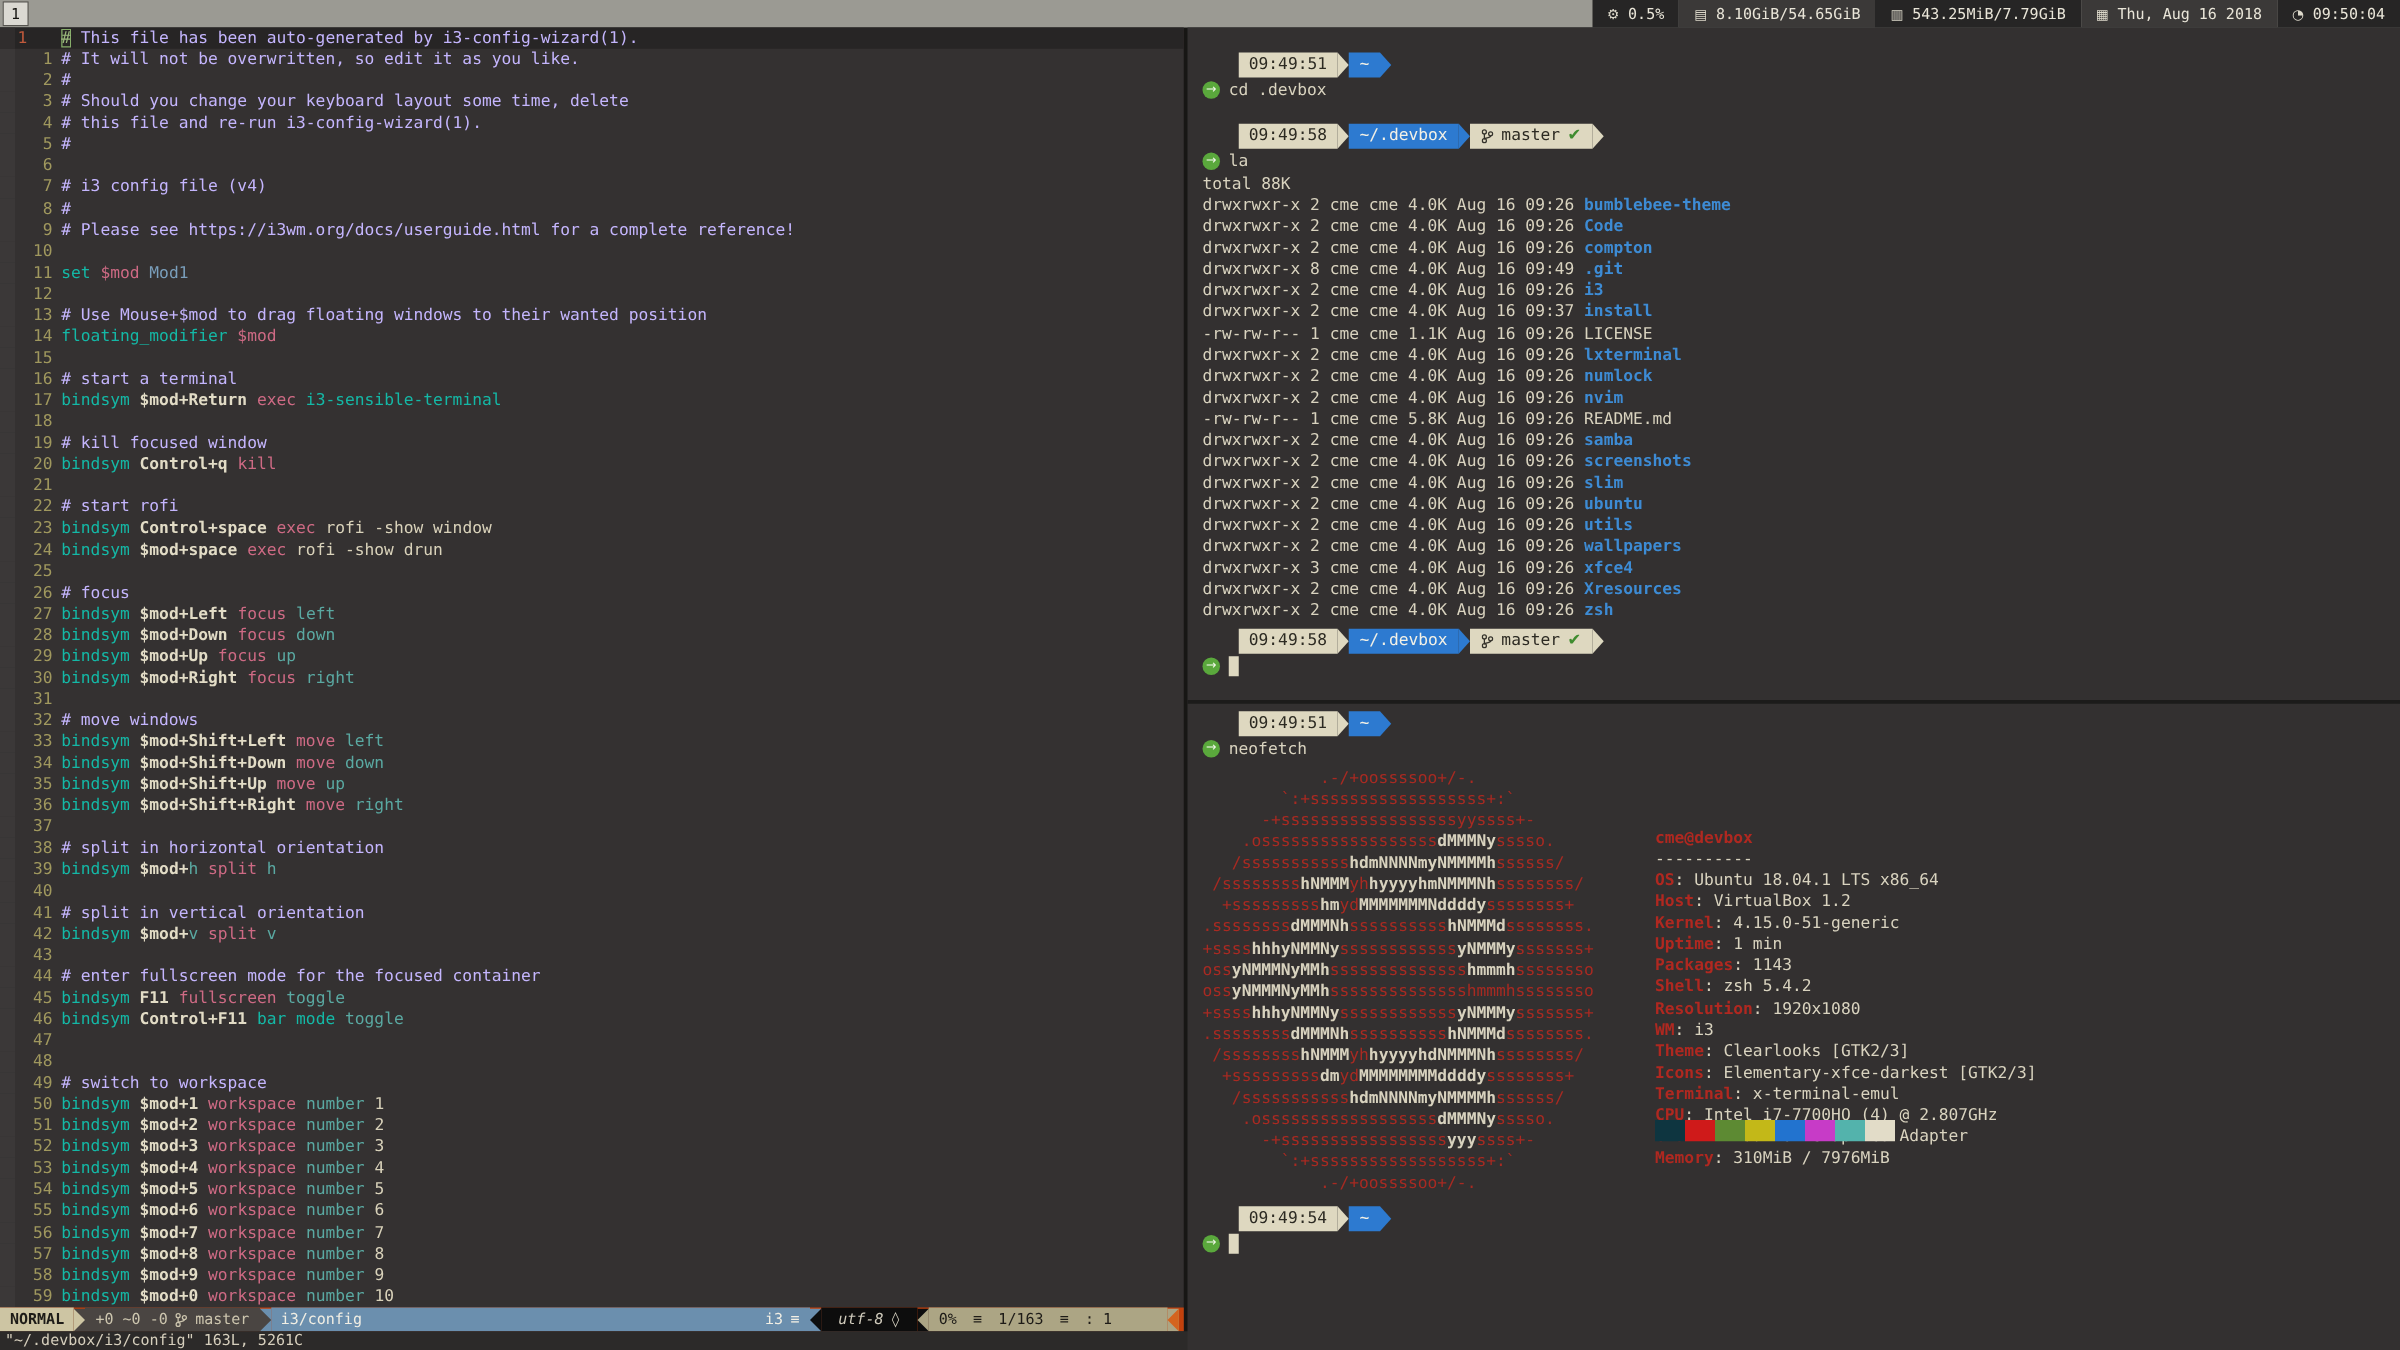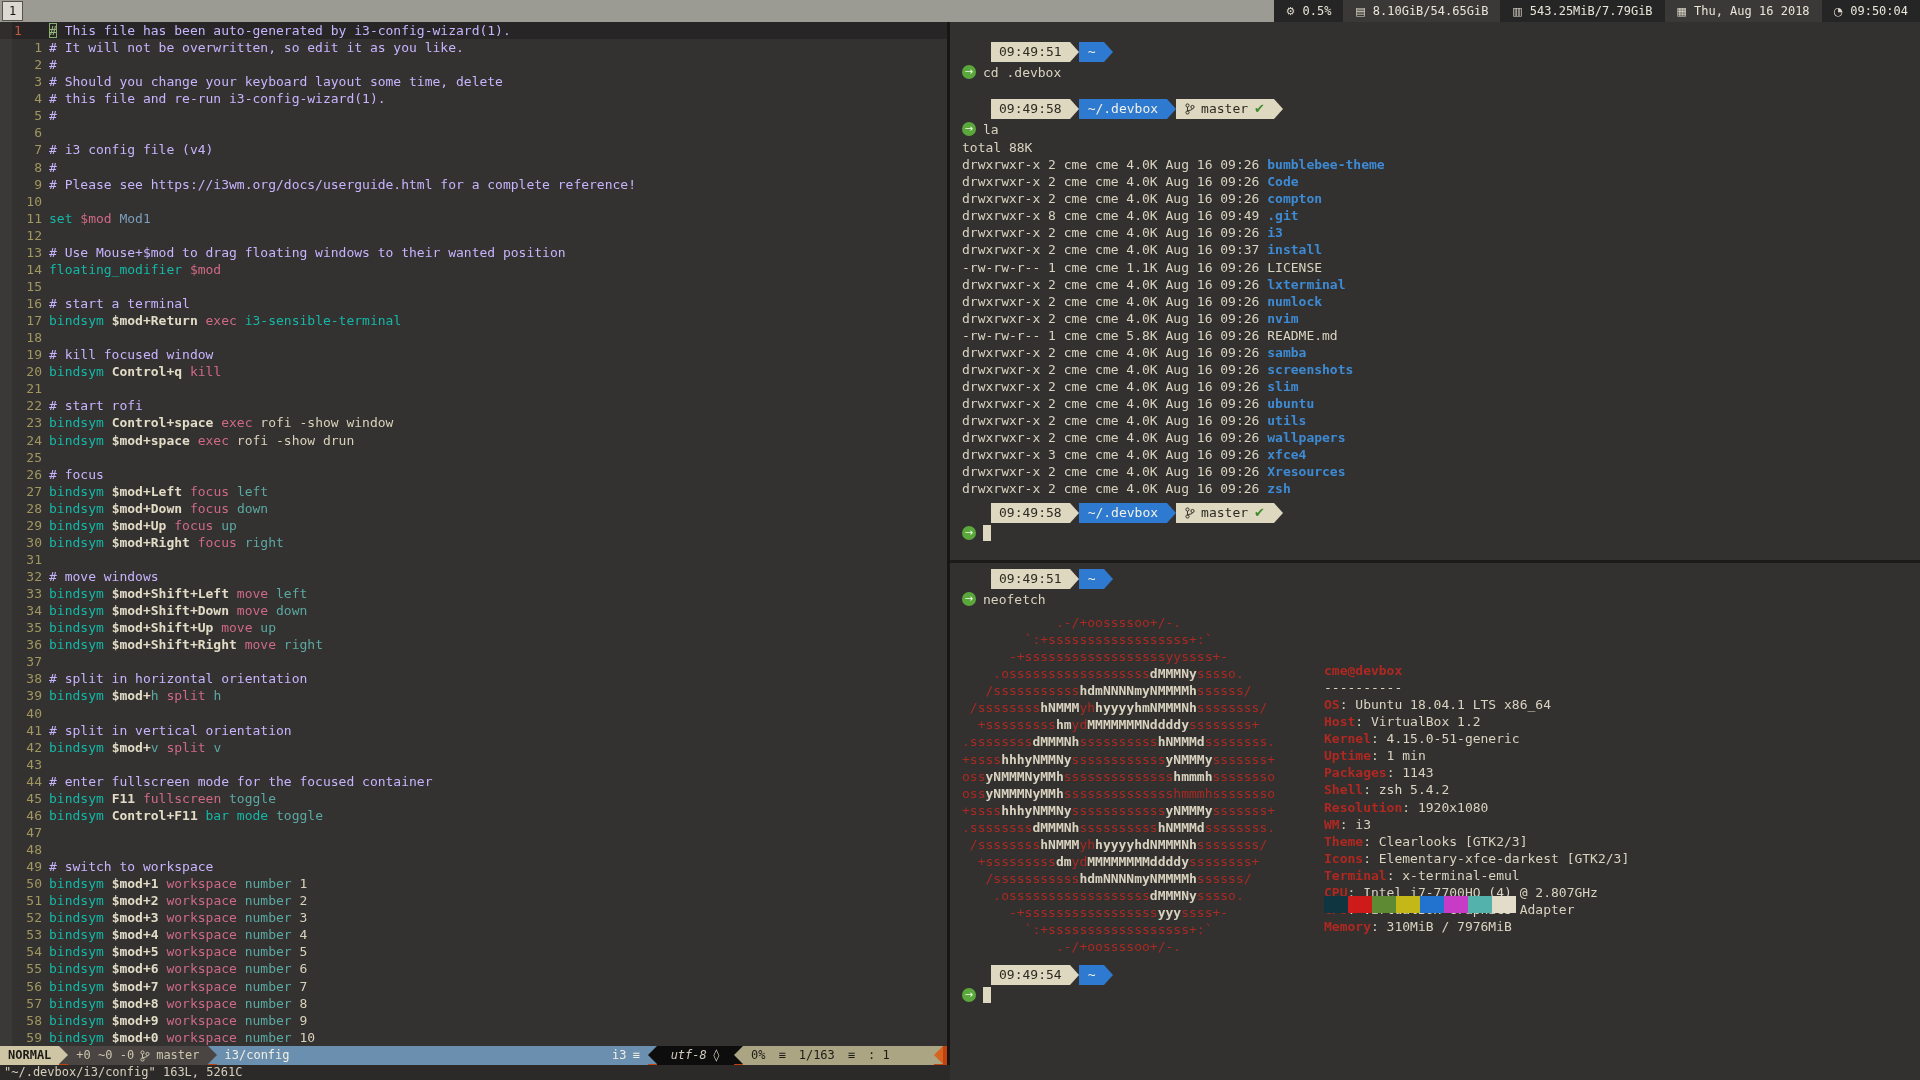--- a/index.html
+++ b/index.html
@@ -21,21 +21,21 @@
   .vrow .fold{width:12px;background:#3b3838;flex:none;}
   .vrow .lnum{width:30px;flex:none;text-align:right;padding-right:7px;color:#a0985e;}
   .vrow .lnum.cur{text-align:left;padding-left:2px;padding-right:0;width:35px;color:#c25a3c;}
   .vrow .code{flex:1;white-space:pre;}
   .vrow.curline{background:#272525;}
   .vrow.curline .fold{background:#302d2d;}
   .c-com{color:#c4b5fd}.c-kw{color:#14b8a6}.c-pink{color:#ce6a84}.c-teal{color:#5aa9a2}
   .c-mod1{color:#7a9fbc}.c-txt{color:#d9d2ba}.c-key{color:#e2dcc6;font-weight:bold}
   .c-cur{color:#9ab87c;box-shadow:inset 0 0 0 1px #87ae6a;}
   
-  #statusline{position:absolute;left:0;top:1024px;width:100%;height:19px;display:flex;align-items:flex-start;
+  #statusline{position:absolute;left:0;top:1024px;width:100%;height:19px;display:flex;align-items:center;
               font-size:12px;line-height:19px;background:#c2410c;white-space:pre;}
   .sl-seg{padding:0 8px;}
   .sl-mode{background:#cdc5a3;color:#1d1b17;font-weight:bold;}
   .sl-git{background:#4a4542;color:#ccc5ae;display:flex;align-items:center;gap:6px;}
   .sl-file{background:#6b8fae;color:#f2efe4;flex:1;display:flex;}
   .sl-ft{margin-left:auto;display:flex;align-items:center;gap:6px;}
   .sl-enc{background:#0d0d0d;color:#cfcabb;display:flex;align-items:center;gap:6px;padding:0 14px;font-style:italic;}
   .sl-tan{background:#aca584;color:#1d1b17;display:flex;align-items:center;}
   .sl-tan span{margin-right:13px;}
   .arr-r{width:0;height:0;border-top:9.5px solid transparent;border-bottom:9.5px solid transparent;border-left:9px solid;}

